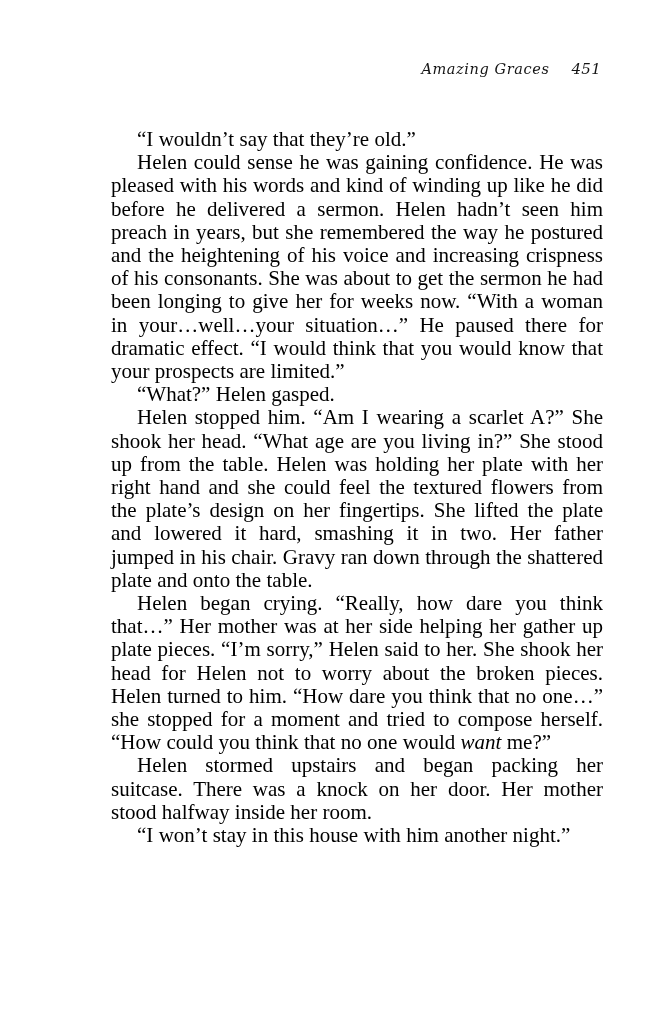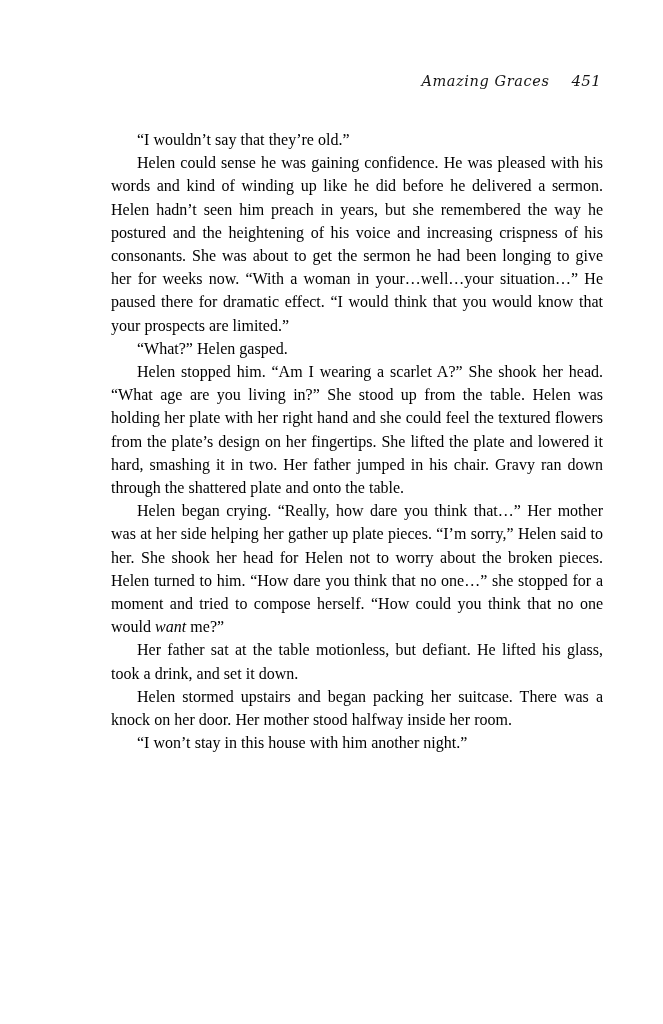--- a/index.html
+++ b/index.html
@@ -19,21 +19,21 @@
     position: absolute;
     left: 0;
     top: 0;
     width: 663px;
     height: 1024px;
     background: #ffffff;
   }
   .running-head {
     position: absolute;
     left: 0;
-    top: 72px;
+    top: 60px;
     width: 663px;
     height: 22px;
     padding-right: 62px;
     box-sizing: border-box;
     text-align: right;
     white-space: nowrap;
     padding-left: 8px;
   }
   .running-head .book-title {
     font-family: "DejaVu Serif", serif;
@@ -51,21 +51,21 @@
     letter-spacing: 0.3px;
   }
   .textblock {
     position: absolute;
     left: 111px;
     top: 128px;
     width: 492px;
   }
   p.para {
     margin: 0;
-    font-size: 16px;
+    font-size: 21px;
     line-height: 23.2px;
     text-align: justify;
     text-indent: 26px;
     hyphens: none;
     word-spacing: 0.1px;
   }
   em {
   }
 </style>
 </head>
@@ -76,18 +76,17 @@
   <div class="running-head">
     <span class="book-title">Amazing Graces</span><span class="folio">451</span>
   </div>
 
   <div class="textblock">
     <p class="para">“I wouldn’t say that they’re old.”</p>
     <p class="para">Helen could sense he was gaining confidence. He was pleased with his words and kind of winding up like he did before he delivered a sermon. Helen hadn’t seen him preach in years, but she remembered the way he postured and the heightening of his voice and increasing crispness of his consonants. She was about to get the sermon he had been longing to give her for weeks now. “With a woman in your…well…your situation…” He paused there for dramatic effect. “I would think that you would know that your prospects are limited.”</p>
     <p class="para">“What?” Helen gasped.</p>
     <p class="para">Helen stopped him. “Am I wearing a scarlet A?” She shook her head. “What age are you living in?” She stood up from the table. Helen was holding her plate with her right hand and she could feel the textured flowers from the plate’s design on her fingertips. She lifted the plate and lowered it hard, smashing it in two. Her father jumped in his chair. Gravy ran down through the shattered plate and onto the table.</p>
     <p class="para">Helen began crying. “Really, how dare you think that…” Her mother was at her side helping her gather up plate pieces. “I’m sorry,” Helen said to her. She shook her head for Helen not to worry about the broken pieces. Helen turned to him. “How dare you think that no one…” she stopped for a moment and tried to compose herself. “How could you think that no one would <em>want</em> me?”</p>
-    <p class="para">Her father sat at the table motionless, but defiant. He lifted his glass, took a drink, and set it down.</p>
     <p class="para">Helen stormed upstairs and began packing her suitcase. There was a knock on her door. Her mother stood halfway inside her room.</p>
     <p class="para">“I won’t stay in this house with him another night.”</p>
   </div>
 
 </div>
 
 </body></html>

